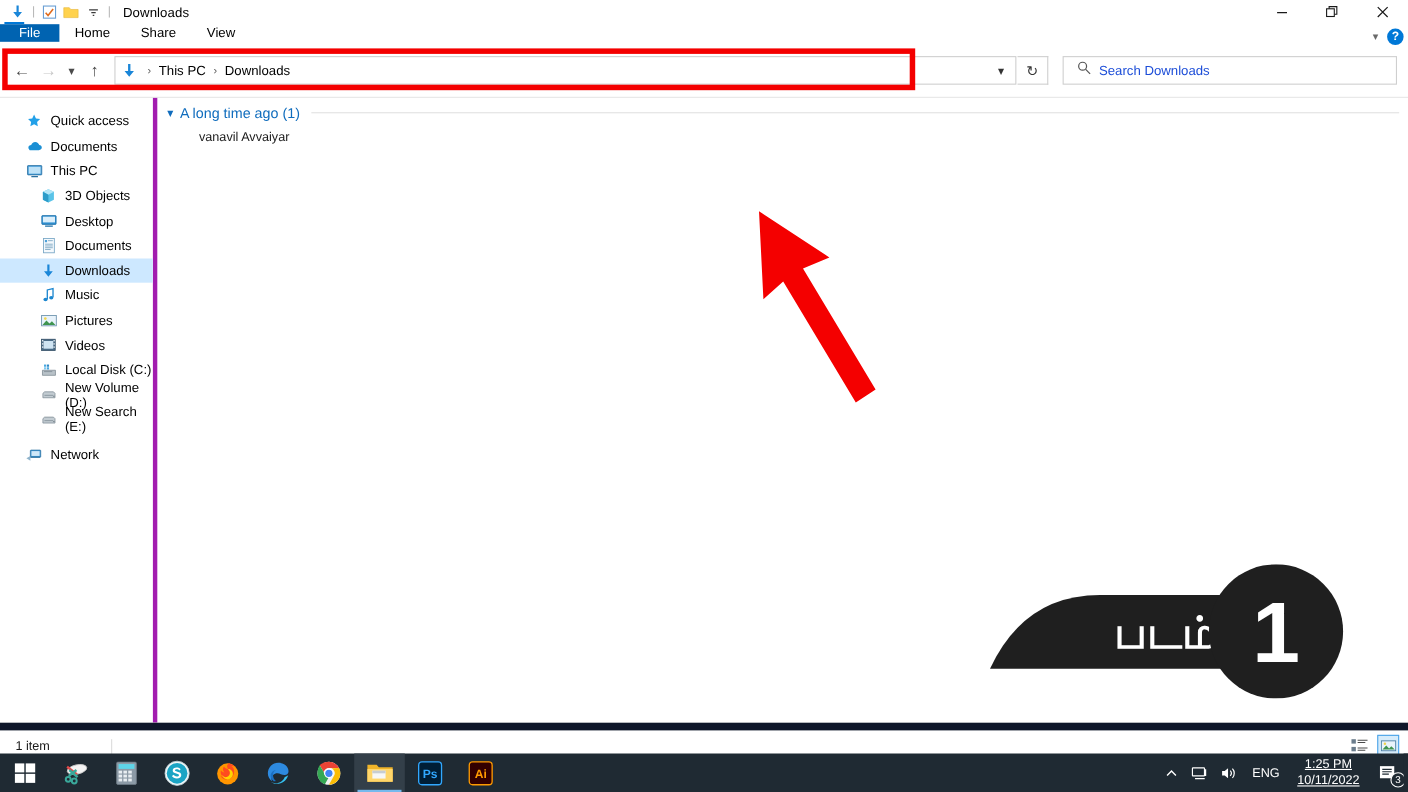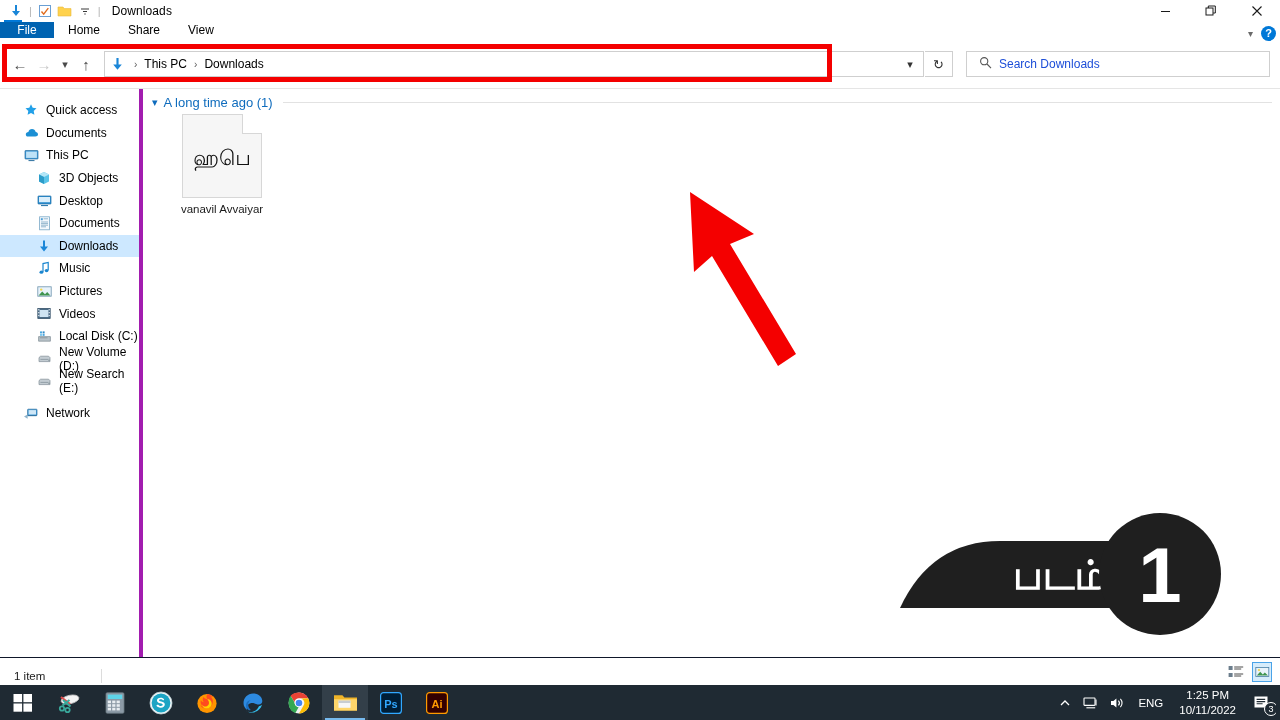--- a/index.html
+++ b/index.html
@@ -130,40 +130,40 @@
 
   
   .arrow { position:absolute; left:530px; top:95px; width:140px; height:190px; pointer-events:none; }
 
   
   .badge { position:absolute; left:895px; top:513px; width:330px; height:122px; pointer-events:none; }
 
   
   .statusbar {
     position:absolute; left:0; top:657px; width:1280px; height:36px;
-    background:#fff; border-top:1px solid #0f172a; display:flex; align-items:center;gap:42px;
+    background:#fff; border-top:7px solid #0f172a; display:flex; align-items:center;gap:42px;
   }
   .status-text { font-size:11.5px; color:#1a1a1a; padding-left:14px; }
   .status-div { width:1px; height:14px; background:#dcdcdc; margin-left:14px; }
   .viewbtns { position:absolute; right:8px; top:4px; display:flex; align-items:center; gap:6px; }
   .viewbtn { width:20px; height:20px; display:flex; align-items:center; justify-content:center; }
   .viewbtn.active { border:1px solid #4aa3e8; background:#d6ecfb; }
 
   
   .taskbar {
     position:absolute; left:0; top:685px; width:1280px; height:35px; background:#1f2a33;
     display:flex; align-items:center;
   }
   .tb-item { width:46px; height:35px; display:flex; align-items:center; justify-content:center; position:relative; }
   .tb-item.active { background:#333f49; }
   .tb-item.active:after { content:""; position:absolute; left:3px; right:3px; bottom:0; height:2px; background:#76b9ed; }
   .tray { position:absolute; right:0; top:0; height:35px; display:flex; align-items:center; gap:0; }
   .tray-ic { width:26px; height:35px; display:flex; align-items:center; justify-content:center; color:#fff; font-size:13px; }
   .tray-lang { color:#fff; font-size:11.5px; padding:0 8px; }
-  .clock { color:#fff; font-size:11.5px; line-height:1.25; text-align:center; padding:0 8px; }
+  .clock { color:#fff; font-size:11.5px; line-height:1.25; text-align:center; padding:0 8px;text-decoration:underline; }
   .tray-notify { width:36px; height:35px; display:flex; align-items:center; justify-content:center; position:relative; }
   .notify-count {
     position:absolute; right:2px; bottom:4px; width:14px; height:14px; border-radius:50%;
     background:#1f2a33; border:1.5px solid #fff; color:#fff; font-size:9px;
     display:flex; align-items:center; justify-content:center;
   }
   .tb-rightedge { position:absolute; right:0; top:0; width:4px; height:35px; background:#1f2a33; }
 </style>
 </head>
 <body>
@@ -427,24 +427,20 @@
   </div>
 
   <div class="filearea">
     <div class="group-header">
       <span class="group-chev">▾</span>
       <span class="group-label">A long time ago (1)</span>
       <span class="group-rule"></span>
     </div>
 
     <div class="tile">
-      <div class="doc-icon">
-        <div class="doc-fold"></div>
-        <div class="doc-glyph">ஹபெ</div>
-      </div>
       <div class="tile-label">vanavil Avvaiyar</div>
     </div>
 
     <svg class="arrow" viewBox="0 0 140 190">
       <path d="M16 8 L80 50 L56 60 L122 170 L104 182 L38 72 L20 88 Z" fill="#f40000"></path>
     </svg>
   </div>
 
   <svg class="badge" viewBox="0 0 330 122">
     <path d="M5 95 Q36 28 105 28 L238 28 L238 95 Z" fill="#1f1f1f"></path>

